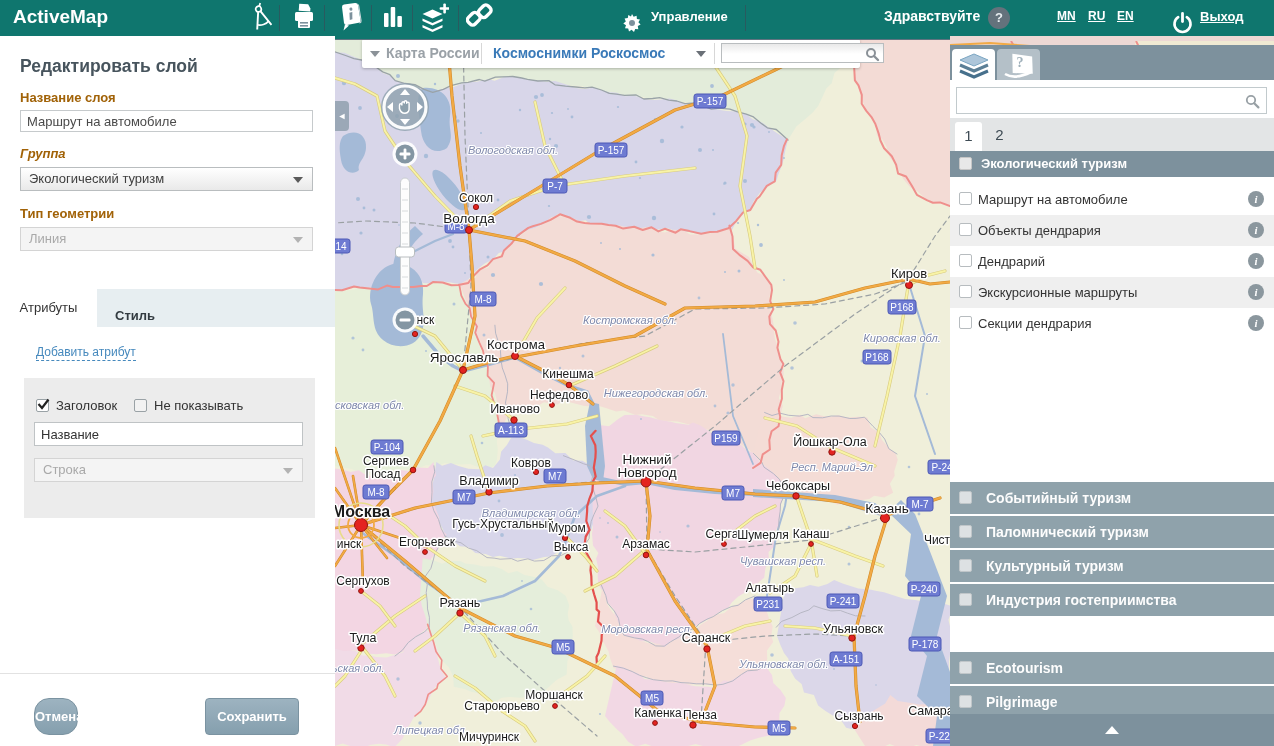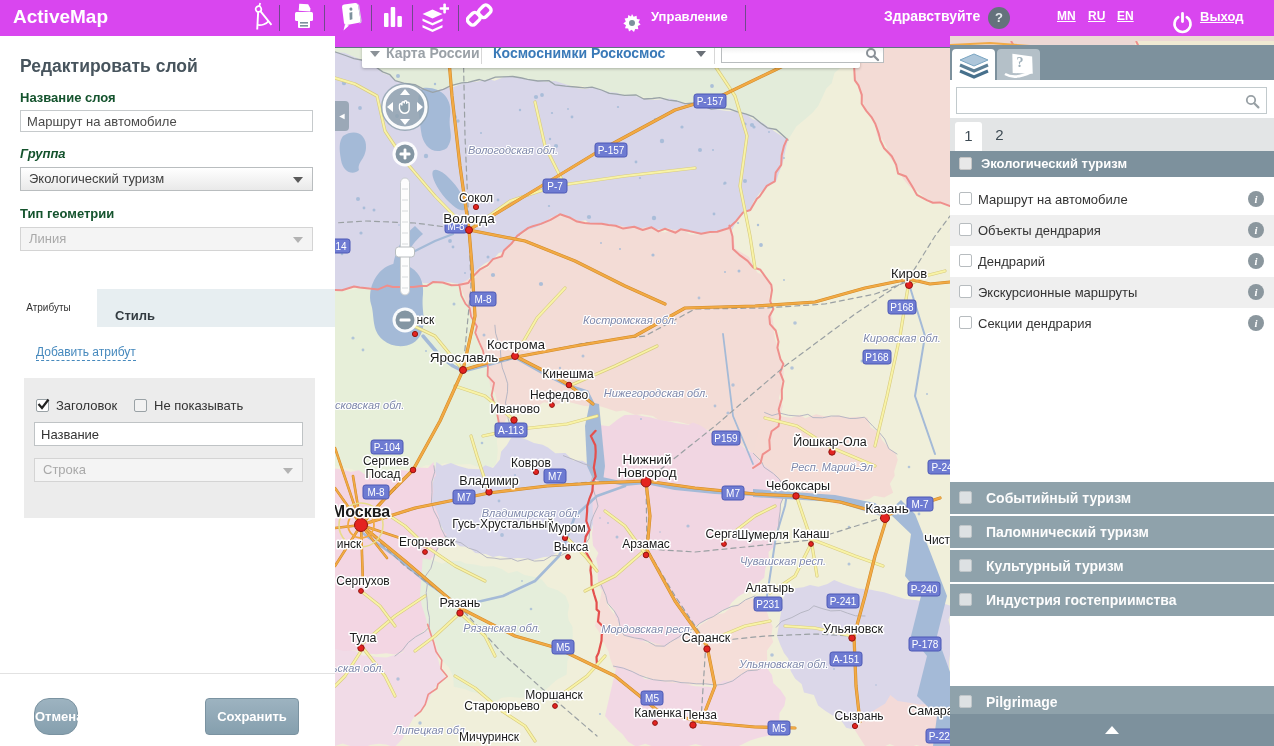--- a/index.html
+++ b/index.html
@@ -2,48 +2,48 @@
 <html lang="ru"><head>
 <meta charset="utf-8">
 <title>ActiveMap</title>
 <style>
   * { margin:0; padding:0; box-sizing:border-box; }
   html,body { width:1274px; height:746px; overflow:hidden;
     font-family:"Liberation Sans", sans-serif; background:#fff; }
   #app { position:relative; width:1274px; height:746px; }
 
   
-  #topbar { position:absolute; left:0; top:0; width:1274px; height:48px;
-    background:#d946ef; border-bottom:1px solid #5f7380; }
+  #topbar { position:absolute; left:0; top:0; width:1274px; height:40px;
+    background:#0f766e; border-bottom:1px solid #5f7380; }
   #logo { position:absolute; left:13px; top:6px; color:#fff; font-size:19px;
     font-weight:bold; letter-spacing:0px; }
   .tbicon { position:absolute; top:0; height:35px; }
   .tbsep { position:absolute; top:5px; width:1px; height:26px; background:rgba(55,75,88,.65); }
   #manage { position:absolute; left:651px; top:9px; color:#fff; font-weight:bold; font-size:13px; }
   #hello { position:absolute; left:884px; top:8px; color:#fff; font-weight:bold; font-size:14px; }
   .qmark { position:absolute; left:988px; top:7px; width:22px; height:22px; border-radius:50%;
     background:#64727c; color:#e8edf0; font-size:13px; font-weight:bold; text-align:center; line-height:22px; }
   .lang { position:absolute; top:9px; color:#fff; font-weight:bold; font-size:12px; text-decoration:underline; }
   #exit { position:absolute; left:1200px; top:9px; color:#fff; font-weight:bold; font-size:13px; text-decoration:underline; }
 
   
   #leftpanel { position:absolute; left:0; top:36px; width:335px; height:710px; background:#fff; }
   #lp-title { position:absolute; left:20px; top:20px; font-size:17.5px; font-weight:bold; color:#47545d; }
-  .lbl { position:absolute; left:20px; font-size:13px; font-weight:bold; color:#14532d; }
+  .lbl { position:absolute; left:20px; font-size:13px; font-weight:bold; color:#a16207; }
   .inp { position:absolute; left:20px; width:293px; height:22px; border:1px solid #c6cacc;
     font-family:"Liberation Sans",sans-serif; font-size:13px; color:#4a4a4a; padding:2px 6px; background:#fff; }
   .sel { position:absolute; left:20px; width:293px; height:24px; border:1px solid #b9bdbf;
     background:linear-gradient(#ffffff,#e9e9e9); font-size:13px; color:#3e3e3e; line-height:22px; padding-left:8px; }
   .sel .arr { position:absolute; right:9px; top:9px; width:0; height:0;
     border-left:5px solid transparent; border-right:5px solid transparent; border-top:6px solid #5a5a5a; }
   .sel.dis { background:#f4f4f4; color:#a9a9a9; border-color:#d4d4d4; }
   .sel.dis .arr { border-top-color:#b3b3b3; }
   #tabbar { position:absolute; left:0; top:253px; width:335px; height:38px; background:#e7eef1; }
   #tab-attr { position:absolute; left:0; top:0; width:97px; height:38px; background:#fff;
-    font-size:10px; color:#333; text-align:center; line-height:38px; }
+    font-size:13px; color:#333; text-align:center; line-height:38px; }
   #tab-style { position:absolute; left:97px; top:0; height:38px; font-size:13px; font-weight:bold;
     color:#333b41; line-height:38px; padding:8px 18px; }
   #addattr { position:absolute; left:36px; top:309px; font-size:12px; color:#4689bd;
     border-bottom:1px dashed #4689bd; padding-bottom:1px; }
   #graybox { position:absolute; left:24px; top:342px; width:291px; height:140px; background:#ececec; }
   .cb { position:absolute; width:13px; height:13px; border:1px solid #9aa2a6; background:#fff; border-radius:2px; }
   .cbtext { position:absolute; font-size:13px; color:#333; }
   #inp-name { position:absolute; left:10px; top:44px; width:269px; height:24px; border:1px solid #bfc3c5;
     font-family:"Liberation Sans",sans-serif; font-size:13px; color:#333; padding:2px 6px; }
   #sel-stroka { position:absolute; left:10px; top:80px; width:269px; }
@@ -761,20 +761,24 @@
       <span style="position:absolute;left:36px;">Паломнический туризм</span>
     </div>
     <div class="ghead2" style="top:505px;">
       <span class="cb" style="left:9px;top:9px;background:#dde1e3;border-color:#c0c6c9;"></span>
       <span style="position:absolute;left:36px;">Культурный туризм</span>
     </div>
     <div class="ghead2" style="top:539px;">
       <span class="cb" style="left:9px;top:9px;background:#dde1e3;border-color:#c0c6c9;"></span>
       <span style="position:absolute;left:36px;">Индустрия гостеприимства</span>
     </div>
+    <div class="ghead2" style="top:607px;">
+      <span class="cb" style="left:9px;top:9px;background:#dde1e3;border-color:#c0c6c9;"></span>
+      <span style="position:absolute;left:36px;">Ecotourism</span>
+    </div>
     <div class="ghead2" style="top:641px;">
       <span class="cb" style="left:9px;top:9px;background:#dde1e3;border-color:#c0c6c9;"></span>
       <span style="position:absolute;left:36px;">Pilgrimage</span>
     </div>
     <div id="rp-bottom">
         <div id="rp-uparr"></div>
       </div>
   </div>
 </div>
 

